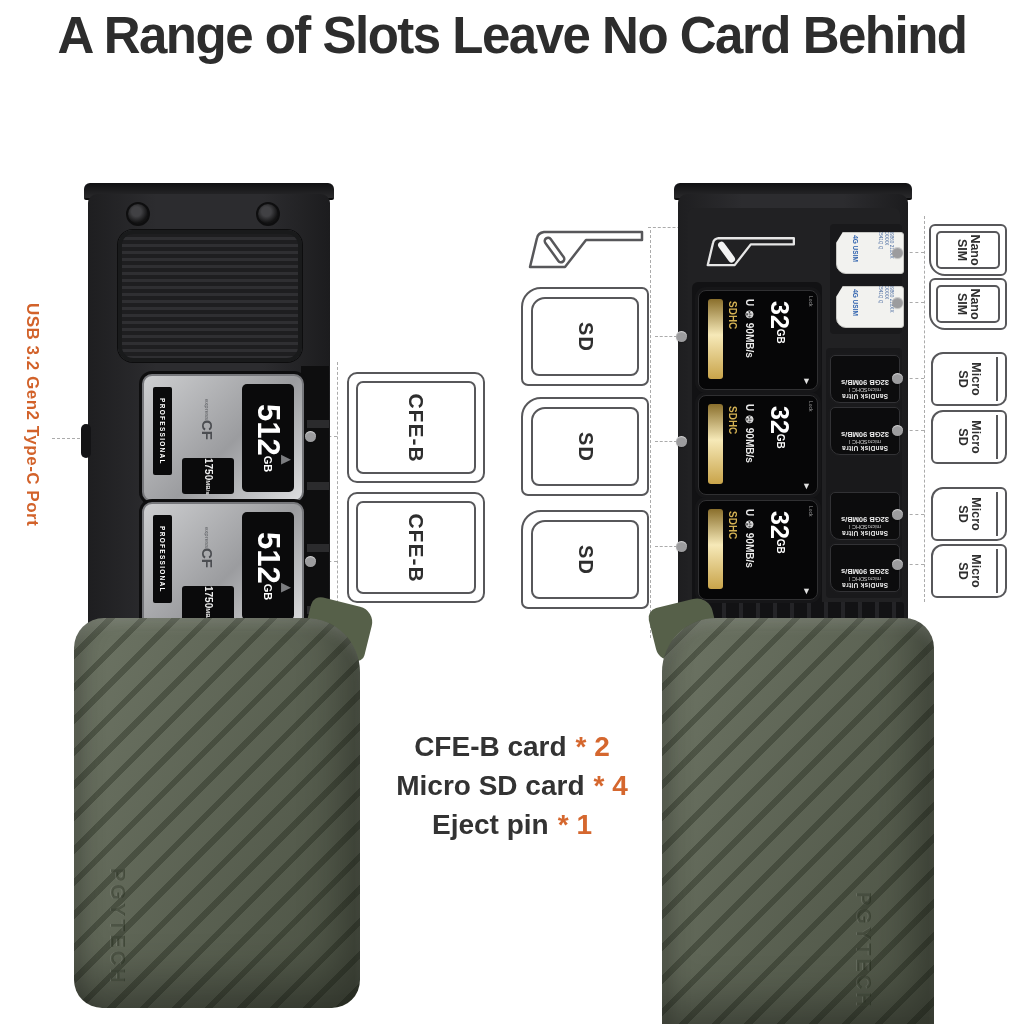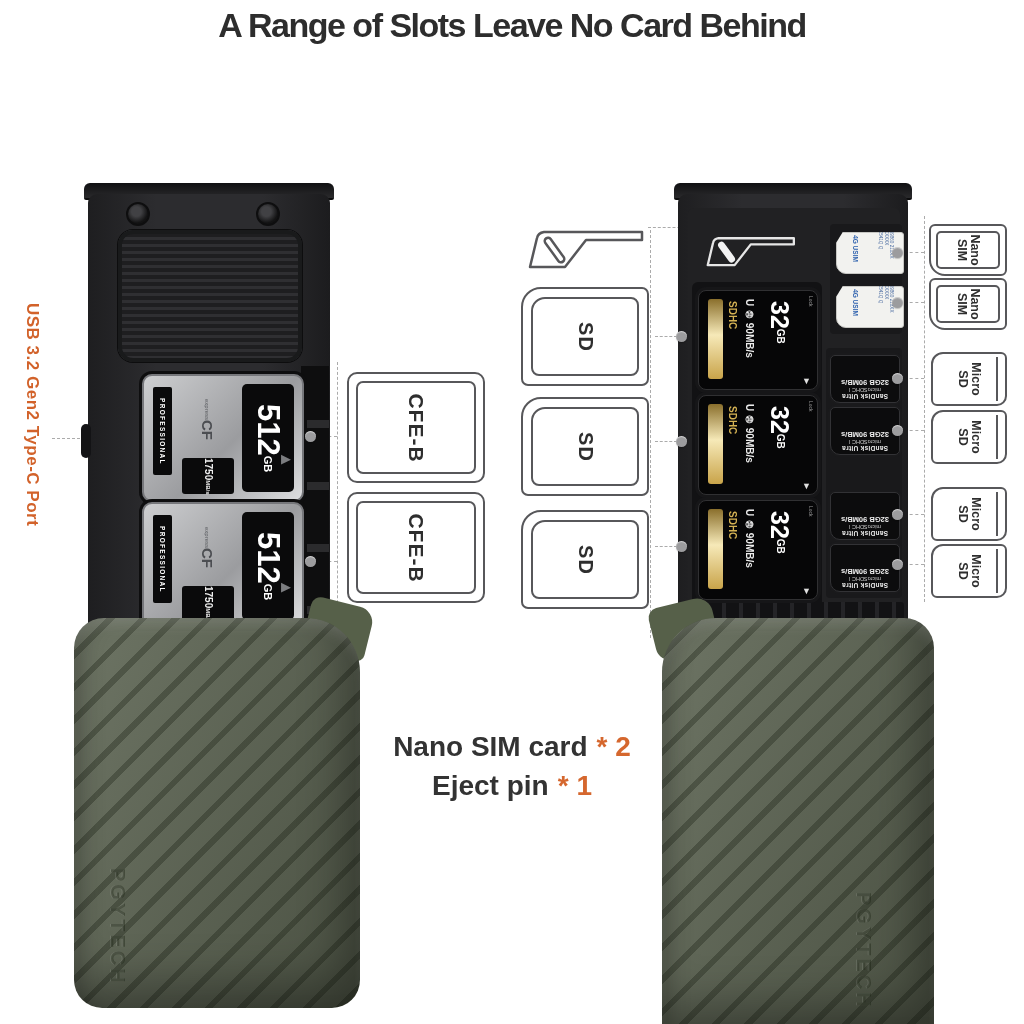--- a/index.html
+++ b/index.html
@@ -1,20 +1,20 @@
 <!DOCTYPE html>
 <html><head>
 <meta charset="utf-8">
 <style>
   html,body{margin:0;padding:0;background:#fff;font-family:"Liberation Sans",sans-serif;}
   #canvas{position:relative;width:1024px;height:1024px;background:#fff;overflow:hidden;}
   .abs{position:absolute;}
 
   
-  .title{top:6px;left:0;width:1024px;text-align:center;font-size:34px;font-weight:800;
+  .title{top:6px;left:0;width:1024px;text-align:center;font-size:51px;font-weight:800;
          color:#2d2d2d;letter-spacing:-1.5px;z-index:6;}
   .badge{top:72px;left:50%;transform:translateX(-50%);background:#d2622a;color:#fff;
          font-size:26px;font-weight:800;padding:4px 18px 6px;letter-spacing:.5px;z-index:6;}
 
   
   .port-label{left:22px;top:303px;writing-mode:vertical-rl;color:#d2622a;font-weight:700;
               font-size:17px;letter-spacing:.5px;z-index:6;}
 
   
   .dash-v{border-left:1.5px dashed #ababab;width:0;z-index:1;}
@@ -344,17 +344,18 @@
 
   <div class="abs flap" style="left:306px;top:602px;width:64px;height:54px;transform:rotate(14deg);"></div>
   <div class="abs sleeve" style="left:74px;top:618px;width:286px;height:390px;border-radius:30px 54px 28px 28px;"></div>
   <div class="abs emboss" style="left:106px;top:868px;height:140px;">PGYTECH</div>
 
   <div class="abs flap" style="left:652px;top:602px;width:64px;height:54px;transform:rotate(-14deg);"></div>
   <div class="abs sleeve" style="left:662px;top:618px;width:272px;height:412px;border-radius:54px 30px 0 0;"></div>
   <div class="abs emboss" style="left:852px;top:892px;height:140px;">PGYTECH</div>
 
   <div class="abs legend">
-    <div class="row"><span>Nano SIM card</span><span class="count">* 2</span></div>
+    <div class="row"><span>CFE-B card</span><span class="count">* 2</span></div>
+    <div class="row"><span>Micro SD card</span><span class="count">* 4</span></div>
     <div class="row"><span>Eject pin</span><span class="count">* 1</span></div>
   </div>
 
 </div>
 
 </body></html>

